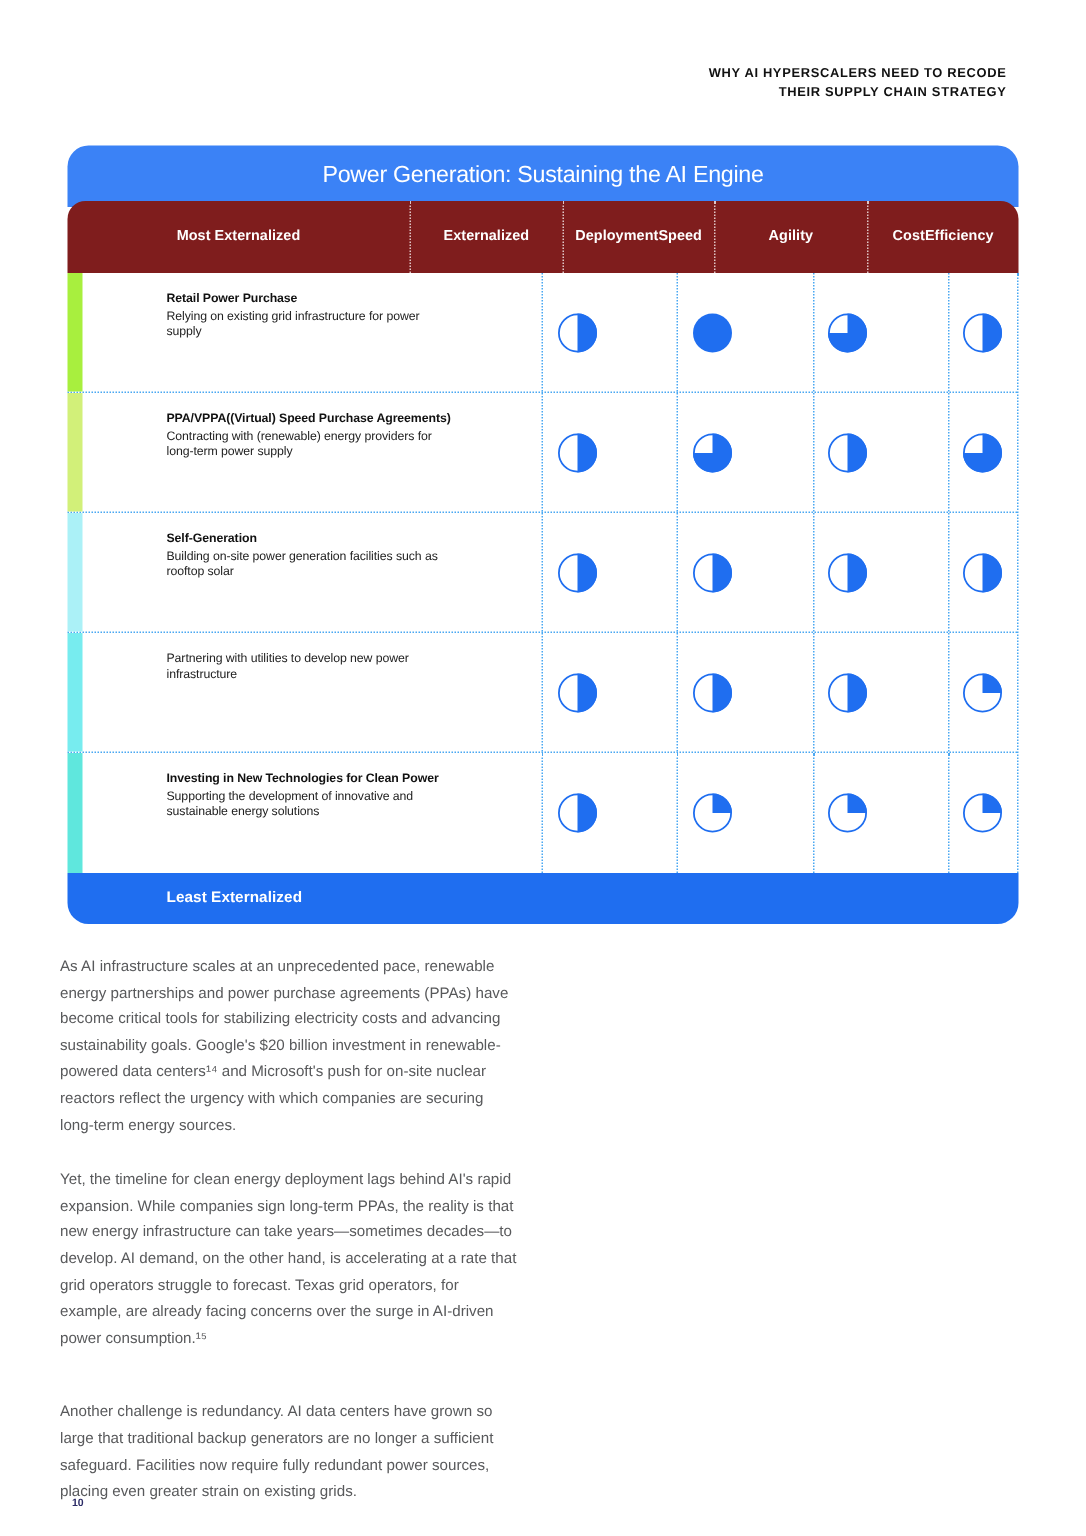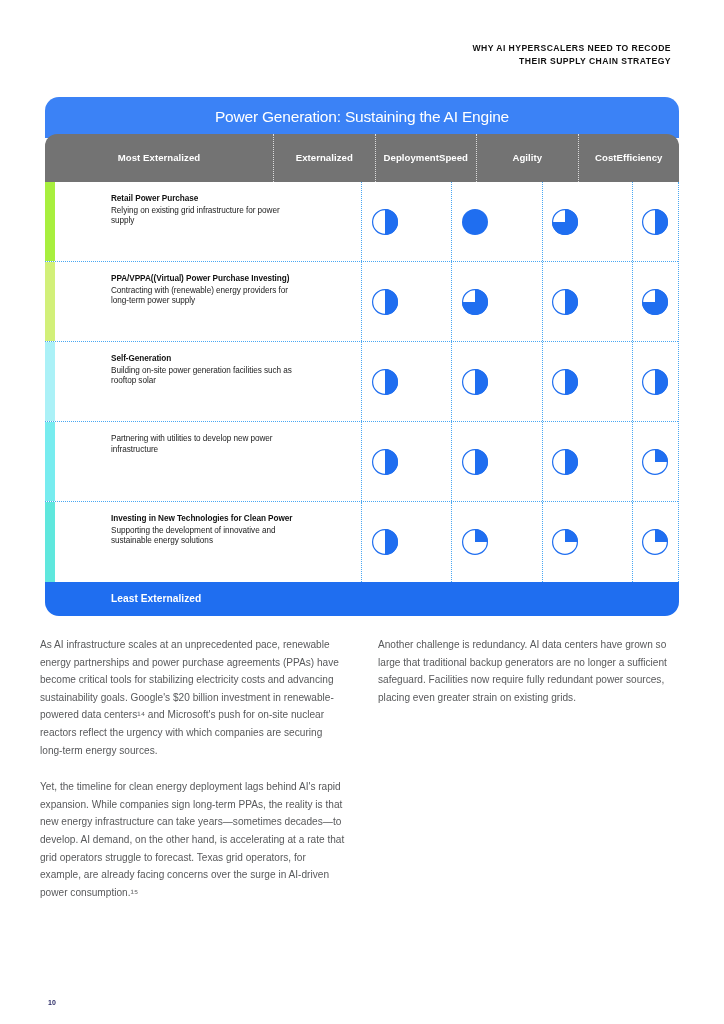--- a/index.html
+++ b/index.html
@@ -70,21 +70,21 @@
     border-radius: 14px 14px 0 0;
     color: #fff;
     text-align: center;
     font-size: 15.5px;
     font-weight: normal;
     letter-spacing: -0.2px;
     padding: 11px 0 12px;
   }
   .matrix-head {
     display: flex;
-    background: #737373;
+    background: #7f1d1d;
     border-radius: 12px 12px 0 0;
     margin-top: -4px;
     color: #fff;
     position: relative;
   }
   .matrix-head .hcell {
     text-align: center;
     font-size: 9.6px;
     font-weight: bold;
     letter-spacing: 0.05px;
@@ -148,20 +148,21 @@
     letter-spacing: 0.05px;
   }
 
   
   .body-cols {
     position: absolute;
     left: 40px; top: 636px;
     width: 644px;
     display: flex;
     gap: 32px;
+    flex-direction: column;
   }
   .col { width: 306px; }
   .col p {
     margin: 0 0 19px 0;
     font-size: 10.1px;
     line-height: 17.6px;
     color: #58595b;
     letter-spacing: 0.01px;
   }
   .col p:last-child { margin-bottom: 0; }
@@ -234,21 +235,21 @@
         <div class="mcell">
           <svg viewBox="0 0 28 28" class="pie">
             <circle cx="14" cy="14" r="12.4" fill="#ffffff" stroke="#1f6ef0" stroke-width="1.2"></circle>
             <path d="M 14 14 L 14 1 A 13 13 0 0 1 14.000000000000002 27 Z" fill="#1f6ef0"></path>
           </svg>
         </div>
       </div>
       <div class="mrow">
         <div class="stripe" style="background: rgb(210, 240, 121);"></div>
         <div class="rowlabel">
-          <div class="rl-title">PPA/VPPA((Virtual) Power Purchase Investing)</div>
+          <div class="rl-title">PPA/VPPA((Virtual) Speed Purchase Agreements)</div>
           <div class="rl-desc">Contracting with (renewable) energy providers for long-term power supply</div>
         </div>
         <div class="mcell">
           <svg viewBox="0 0 28 28" class="pie">
             <circle cx="14" cy="14" r="12.4" fill="#ffffff" stroke="#1f6ef0" stroke-width="1.2"></circle>
             <path d="M 14 14 L 14 1 A 13 13 0 0 1 14.000000000000002 27 Z" fill="#1f6ef0"></path>
           </svg>
         </div>
         <div class="mcell">
           <svg viewBox="0 0 28 28" class="pie">

